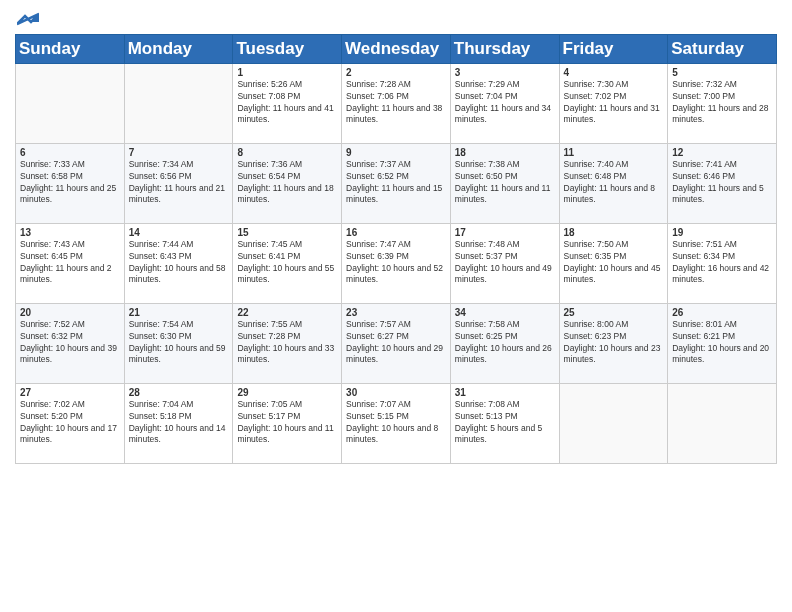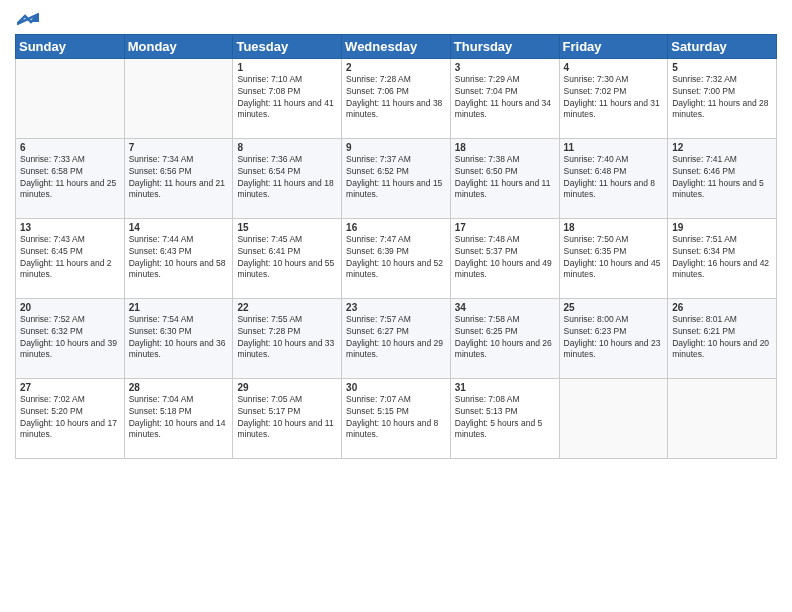--- a/index.html
+++ b/index.html
@@ -40,21 +40,21 @@
       color: #444;
     }
     .calendar {
       width: 100%;
       border-collapse: collapse;
       table-layout: fixed;
     }
     .calendar thead tr th {
       background: #2d6db5;
       color: #fff;
-      font-size: 13px;
+      font-size: 17px;
       font-weight: bold;
       padding: 4px 3px;
       border: 1px solid #2060a0;
       text-align: left;
     }
     .calendar tbody tr td {
       border: 1px solid #ccc;
       vertical-align: top;
       padding: 3px 4px;
       font-size: 9px;
@@ -114,21 +114,21 @@
           <th>Friday</th>
           <th>Saturday</th>
         </tr>
     </thead>
     <tbody id="calendar-body">
         <tr>
           <td class="empty-cell"></td>
           <td class="empty-cell"></td>
           <td>
             <span class="day-num">1</span>
-            <div class="cell-text">Sunrise: 7:10 AM</div>
+            <div class="cell-text">Sunrise: 5:26 AM</div>
             <div class="cell-text">Sunset: 7:08 PM</div>
             <div class="cell-text">Daylight: 11 hours and 41 minutes.</div>
           </td>
           <td>
             <span class="day-num">2</span>
             <div class="cell-text">Sunrise: 7:28 AM</div>
             <div class="cell-text">Sunset: 7:06 PM</div>
             <div class="cell-text">Daylight: 11 hours and 38 minutes.</div>
           </td>
           <td>
@@ -242,21 +242,21 @@
           <td>
             <span class="day-num">20</span>
             <div class="cell-text">Sunrise: 7:52 AM</div>
             <div class="cell-text">Sunset: 6:32 PM</div>
             <div class="cell-text">Daylight: 10 hours and 39 minutes.</div>
           </td>
           <td>
             <span class="day-num">21</span>
             <div class="cell-text">Sunrise: 7:54 AM</div>
             <div class="cell-text">Sunset: 6:30 PM</div>
-            <div class="cell-text">Daylight: 10 hours and 36 minutes.</div>
+            <div class="cell-text">Daylight: 10 hours and 59 minutes.</div>
           </td>
           <td>
             <span class="day-num">22</span>
             <div class="cell-text">Sunrise: 7:55 AM</div>
             <div class="cell-text">Sunset: 7:28 PM</div>
             <div class="cell-text">Daylight: 10 hours and 33 minutes.</div>
           </td>
           <td>
             <span class="day-num">23</span>
             <div class="cell-text">Sunrise: 7:57 AM</div>

